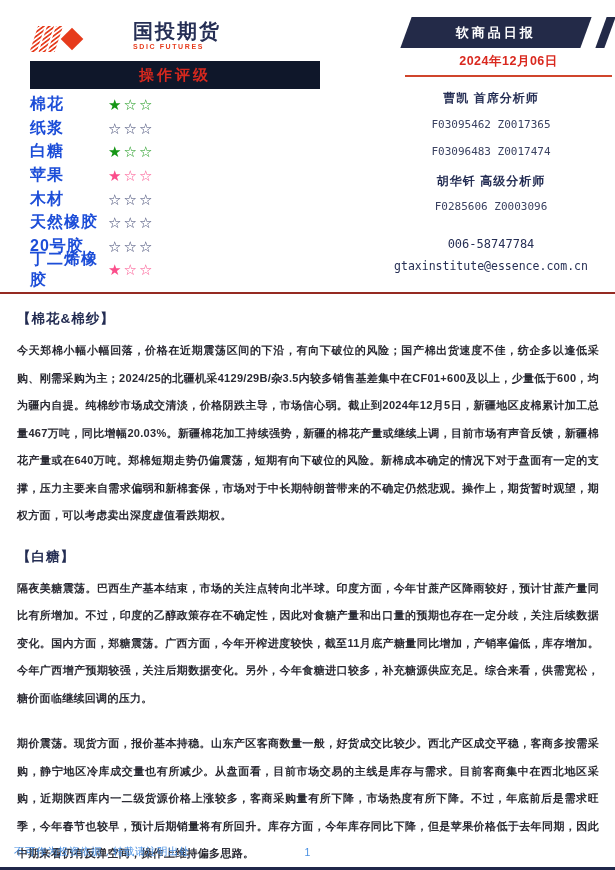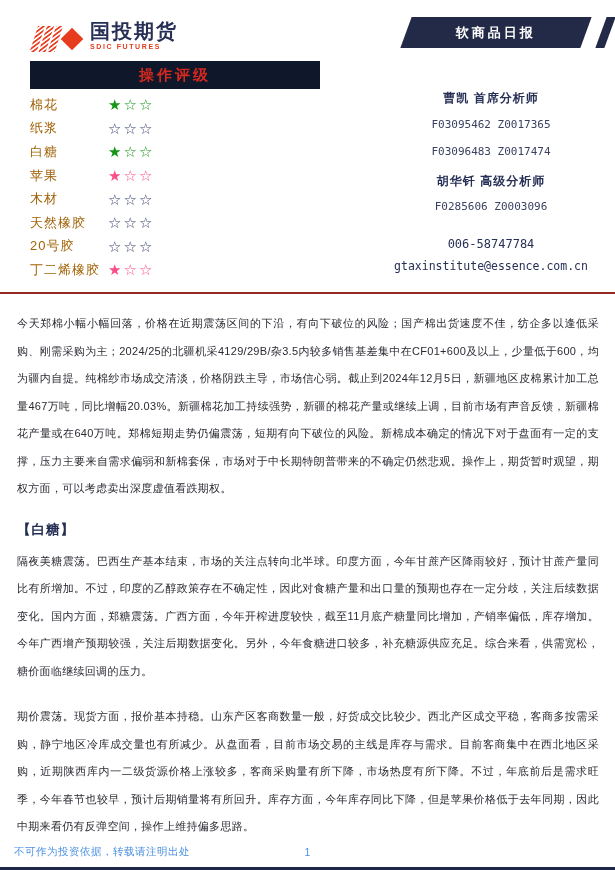--- a/index.html
+++ b/index.html
@@ -1,62 +1,62 @@
 <!DOCTYPE html>
 <html><head>
 <meta charset="utf-8">
 <style>
   * { margin:0; padding:0; box-sizing:border-box; }
   html,body { background:#ffffff; }
   body { font-family:"Liberation Sans", sans-serif; }
   .page { position:relative; width:615px; height:870px; margin:0 auto; background:#fff; overflow:hidden; }
 
   
-  .logo { position:absolute; left:28px; top:20px; display:flex; align-items:flex-start; }
+  .logo { position:absolute; left:28px; top:20px; display:flex; align-items:flex-start;gap:43px; }
   .logo-mark { margin-right:6px; }
   .logo-text-wrap { display:flex; flex-direction:column; }
   .logo-cn { font-size:20px; font-weight:bold; color:#262f55; letter-spacing:2px; line-height:22px; }
   .logo-en { font-size:7px; font-weight:bold; color:#e63b1c; letter-spacing:1.6px; margin-top:1px; }
 
   .banner-wrap { position:absolute; left:400px; top:17px; width:212px; height:31px; }
   .banner-main { position:absolute; left:6px; top:0; width:180px; height:31px; background:#232a48;
                  transform:skewX(-20deg); display:flex; align-items:center; justify-content:center; }
   .banner-main span { transform:skewX(20deg); color:#ffffff; font-size:13px; font-weight:bold; letter-spacing:3px; }
   .banner-sliver { position:absolute; right:2px; top:0; width:9px; height:31px; background:#232a48; transform:skewX(-20deg); }
   .date-wrap { position:absolute; left:405px; top:53px; width:207px; text-align:center; }
   .date-text { color:#d9281e; font-size:12.5px; font-weight:bold; letter-spacing:0.5px; }
   .date-rule { margin-top:5px; height:2px; background:#d0452c; }
 
   
   .ratings-title-box { position:absolute; left:30px; top:61px; width:290px; height:28px; background:#0f172a;
                        display:flex; align-items:center; justify-content:center; }
   .ratings-title-box span { color:#d5281e; font-size:15px; font-weight:bold; letter-spacing:3px; }
   .ratings-list { position:absolute; left:30px; top:93px; width:300px; }
   .rating-row { display:flex; align-items:center; height:23.6px; }
-  .rating-label { width:78px; font-size:13px; font-weight:400; color:#a16207; letter-spacing:1px; }
+  .rating-label { width:78px; font-size:16px; font-weight:700; color:#1d4ed8; letter-spacing:1px; }
   .rating-stars { font-size:15px; letter-spacing:2px; line-height:1; }
   .stars-green { color:#169616; }
   .stars-navy  { color:#3c4470; }
   .stars-pink  { color:#fb4e8b; }
 
   
   .analysts { position:absolute; left:375px; top:90px; width:232px;text-align:center; }
   .an-name { font-size:12px; font-weight:bold; color:#262f55; letter-spacing:1px; height:27.5px; }
   .an-ids  { font-family:"DejaVu Sans Mono", monospace; font-size:11px; color:#3a4161; height:27.5px; }
   .an-phone { font-family:"DejaVu Sans Mono", monospace; font-size:12px; color:#262f55; height:22px; margin-top:9px; }
   .an-email { font-family:"DejaVu Sans Mono", monospace; font-size:11.5px; color:#262f55; }
 
   
   .top-divider { position:absolute; left:0; top:292px; width:615px; height:2px; background:#952a22; }
 
   
   .content { position:absolute; left:17px; top:310px; width:582px; }
   .section { margin-bottom:18px; }
   .section-heading { font-size:13.5px; font-weight:bold; color:#232c52; letter-spacing:1px; margin-bottom:9px; }
-  .section-body { font-size:11px; color:#2a2a33; line-height:27.5px; text-align:justify; letter-spacing:0.3px; }
+  .section-body { font-size:11px; color:#2a2a33; line-height:27.5px; text-align:justify; letter-spacing:0.3px;font-weight:bold; }
 
   
   .footer-text { position:absolute; left:14px; right:14px; bottom:11px; display:flex;
                  justify-content:space-between; align-items:center; font-size:10.5px; color:#4a90e2; }
   .footer-page { position:absolute; left:50%; transform:translateX(-50%); }
   .footer-left { letter-spacing:0.5px; }
   .footer-right { letter-spacing:0.5px; }
   .bottom-line { position:absolute; left:0; right:0; bottom:0; height:3px; background:#20284a; }
 </style>
 </head>
@@ -85,20 +85,24 @@
       <span class="logo-cn">国投期货</span>
       <span class="logo-en">SDIC FUTURES</span>
     </span>
   </div>
 
   <div class="banner-wrap">
     <div class="banner-main">
       <span>软商品日报</span>
     </div>
     <div class="banner-sliver"></div>
+  </div>
+  <div class="date-wrap">
+    <div class="date-text">2024年12月06日</div>
+    <div class="date-rule"></div>
   </div>
 
   <div class="ratings-title-box">
     <span>操作评级</span>
   </div>
   <div class="ratings-list">
     <div class="rating-row">
       <span class="rating-label">棉花</span>
       <span class="rating-stars stars-green">★☆☆</span>
     </div>
@@ -139,20 +143,21 @@
     <div class="an-name">胡华钎 高级分析师</div>
     <div class="an-ids">F0285606 Z0003096</div>
     <div class="an-phone">006-58747784</div>
     <div class="an-email">gtaxinstitute@essence.com.cn</div>
   </div>
 
   <div class="top-divider"></div>
 
   <div class="content">
     <div class="section">
+      <div class="section-heading">【棉花&amp;棉纱】</div>
       <div class="section-body">今天郑棉小幅小幅回落，价格在近期震荡区间的下沿，有向下破位的风险；国产棉出货速度不佳，纺企多以逢低采购、刚需采购为主；2024/25的北疆机采4129/29B/杂3.5内较多销售基差集中在CF01+600及以上，少量低于600，均为疆内自提。纯棉纱市场成交清淡，价格阴跌主导，市场信心弱。截止到2024年12月5日，新疆地区皮棉累计加工总量467万吨，同比增幅20.03%。新疆棉花加工持续强势，新疆的棉花产量或继续上调，目前市场有声音反馈，新疆棉花产量或在640万吨。郑棉短期走势仍偏震荡，短期有向下破位的风险。新棉成本确定的情况下对于盘面有一定的支撑，压力主要来自需求偏弱和新棉套保，市场对于中长期特朗普带来的不确定仍然悲观。操作上，期货暂时观望，期权方面，可以考虑卖出深度虚值看跌期权。</div>
     </div>
     <div class="section">
       <div class="section-heading">【白糖】</div>
       <div class="section-body">隔夜美糖震荡。巴西生产基本结束，市场的关注点转向北半球。印度方面，今年甘蔗产区降雨较好，预计甘蔗产量同比有所增加。不过，印度的乙醇政策存在不确定性，因此对食糖产量和出口量的预期也存在一定分歧，关注后续数据变化。国内方面，郑糖震荡。广西方面，今年开榨进度较快，截至11月底产糖量同比增加，产销率偏低，库存增加。今年广西增产预期较强，关注后期数据变化。另外，今年食糖进口较多，补充糖源供应充足。综合来看，供需宽松，糖价面临继续回调的压力。</div>
     </div>
     <div class="section">
       <div class="section-body">期价震荡。现货方面，报价基本持稳。山东产区客商数量一般，好货成交比较少。西北产区成交平稳，客商多按需采购，静宁地区冷库成交量也有所减少。从盘面看，目前市场交易的主线是库存与需求。目前客商集中在西北地区采购，近期陕西库内一二级货源价格上涨较多，客商采购量有所下降，市场热度有所下降。不过，年底前后是需求旺季，今年春节也较早，预计后期销量将有所回升。库存方面，今年库存同比下降，但是苹果价格低于去年同期，因此中期来看仍有反弹空间，操作上维持偏多思路。</div>
     </div>
   </div>

